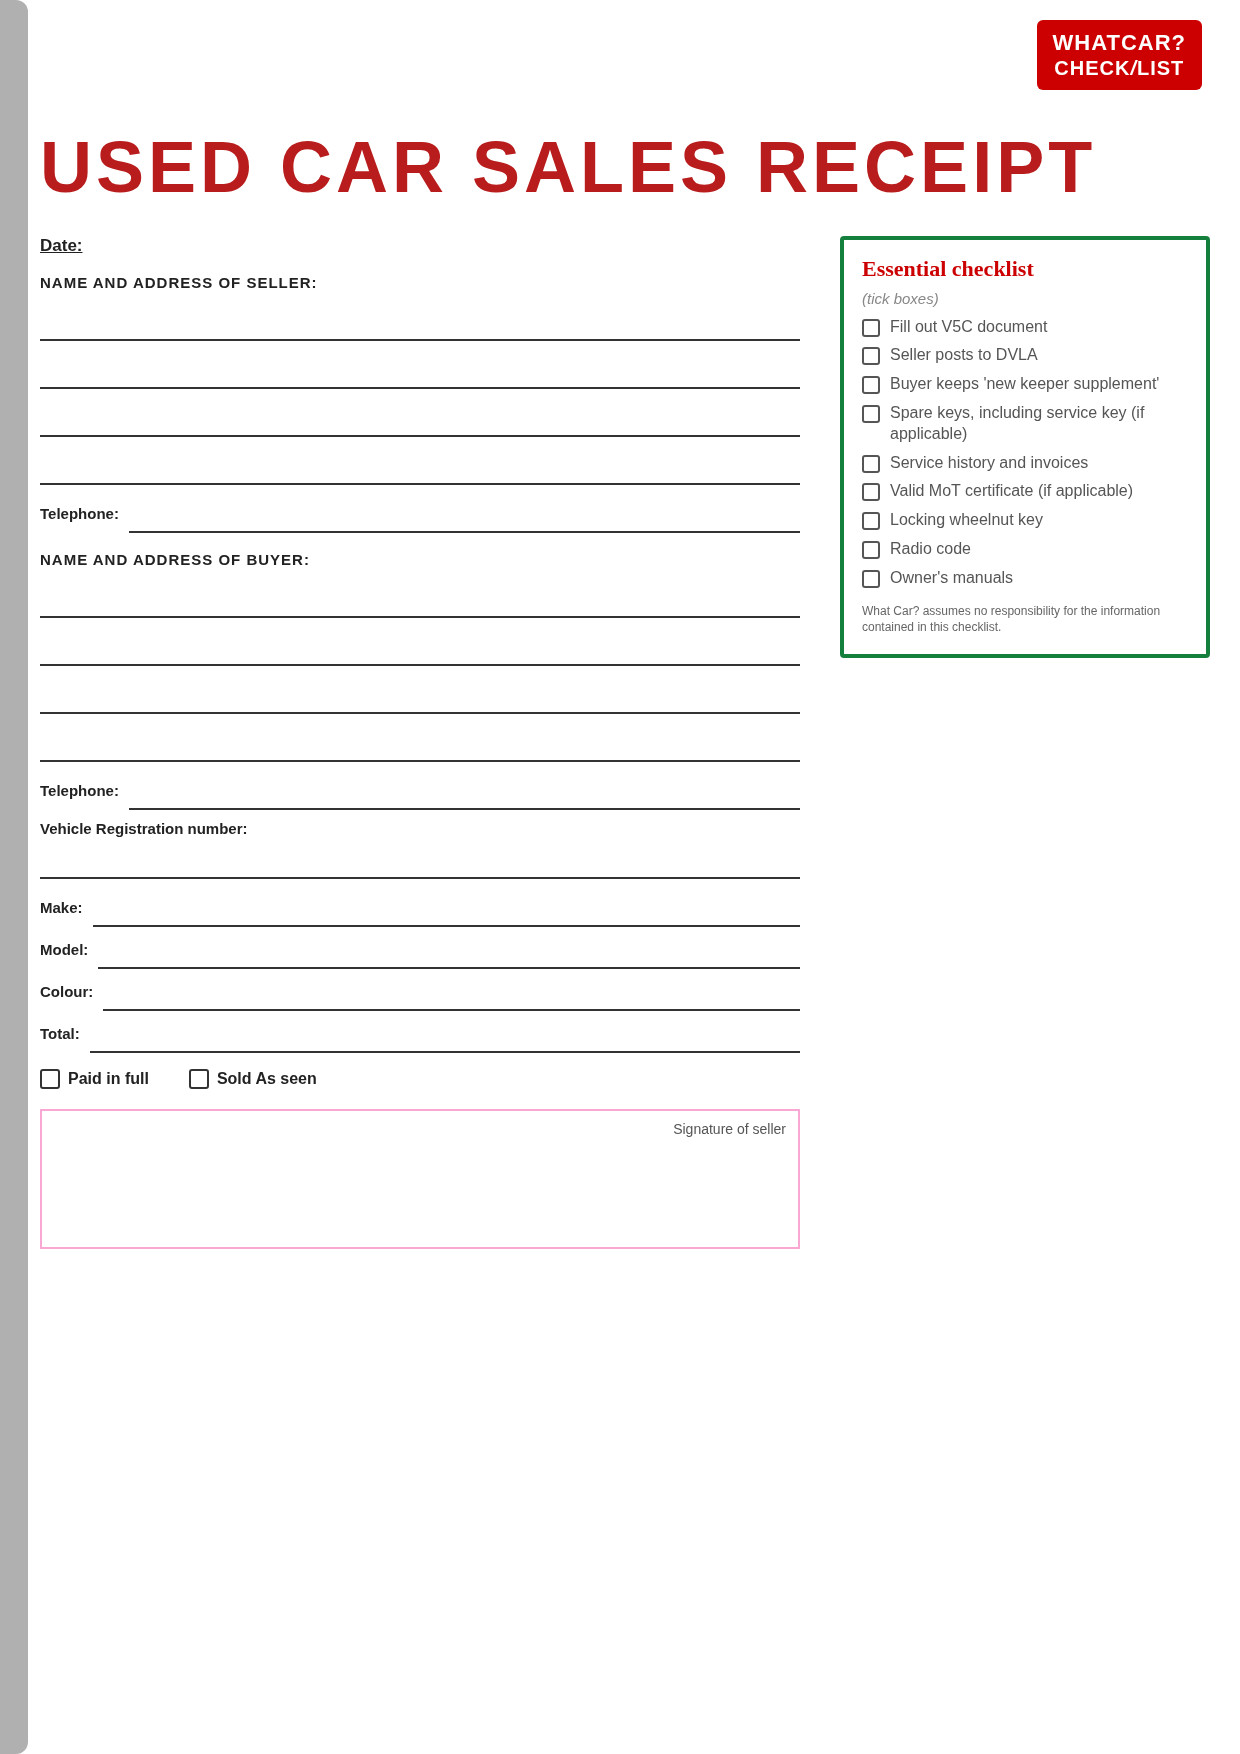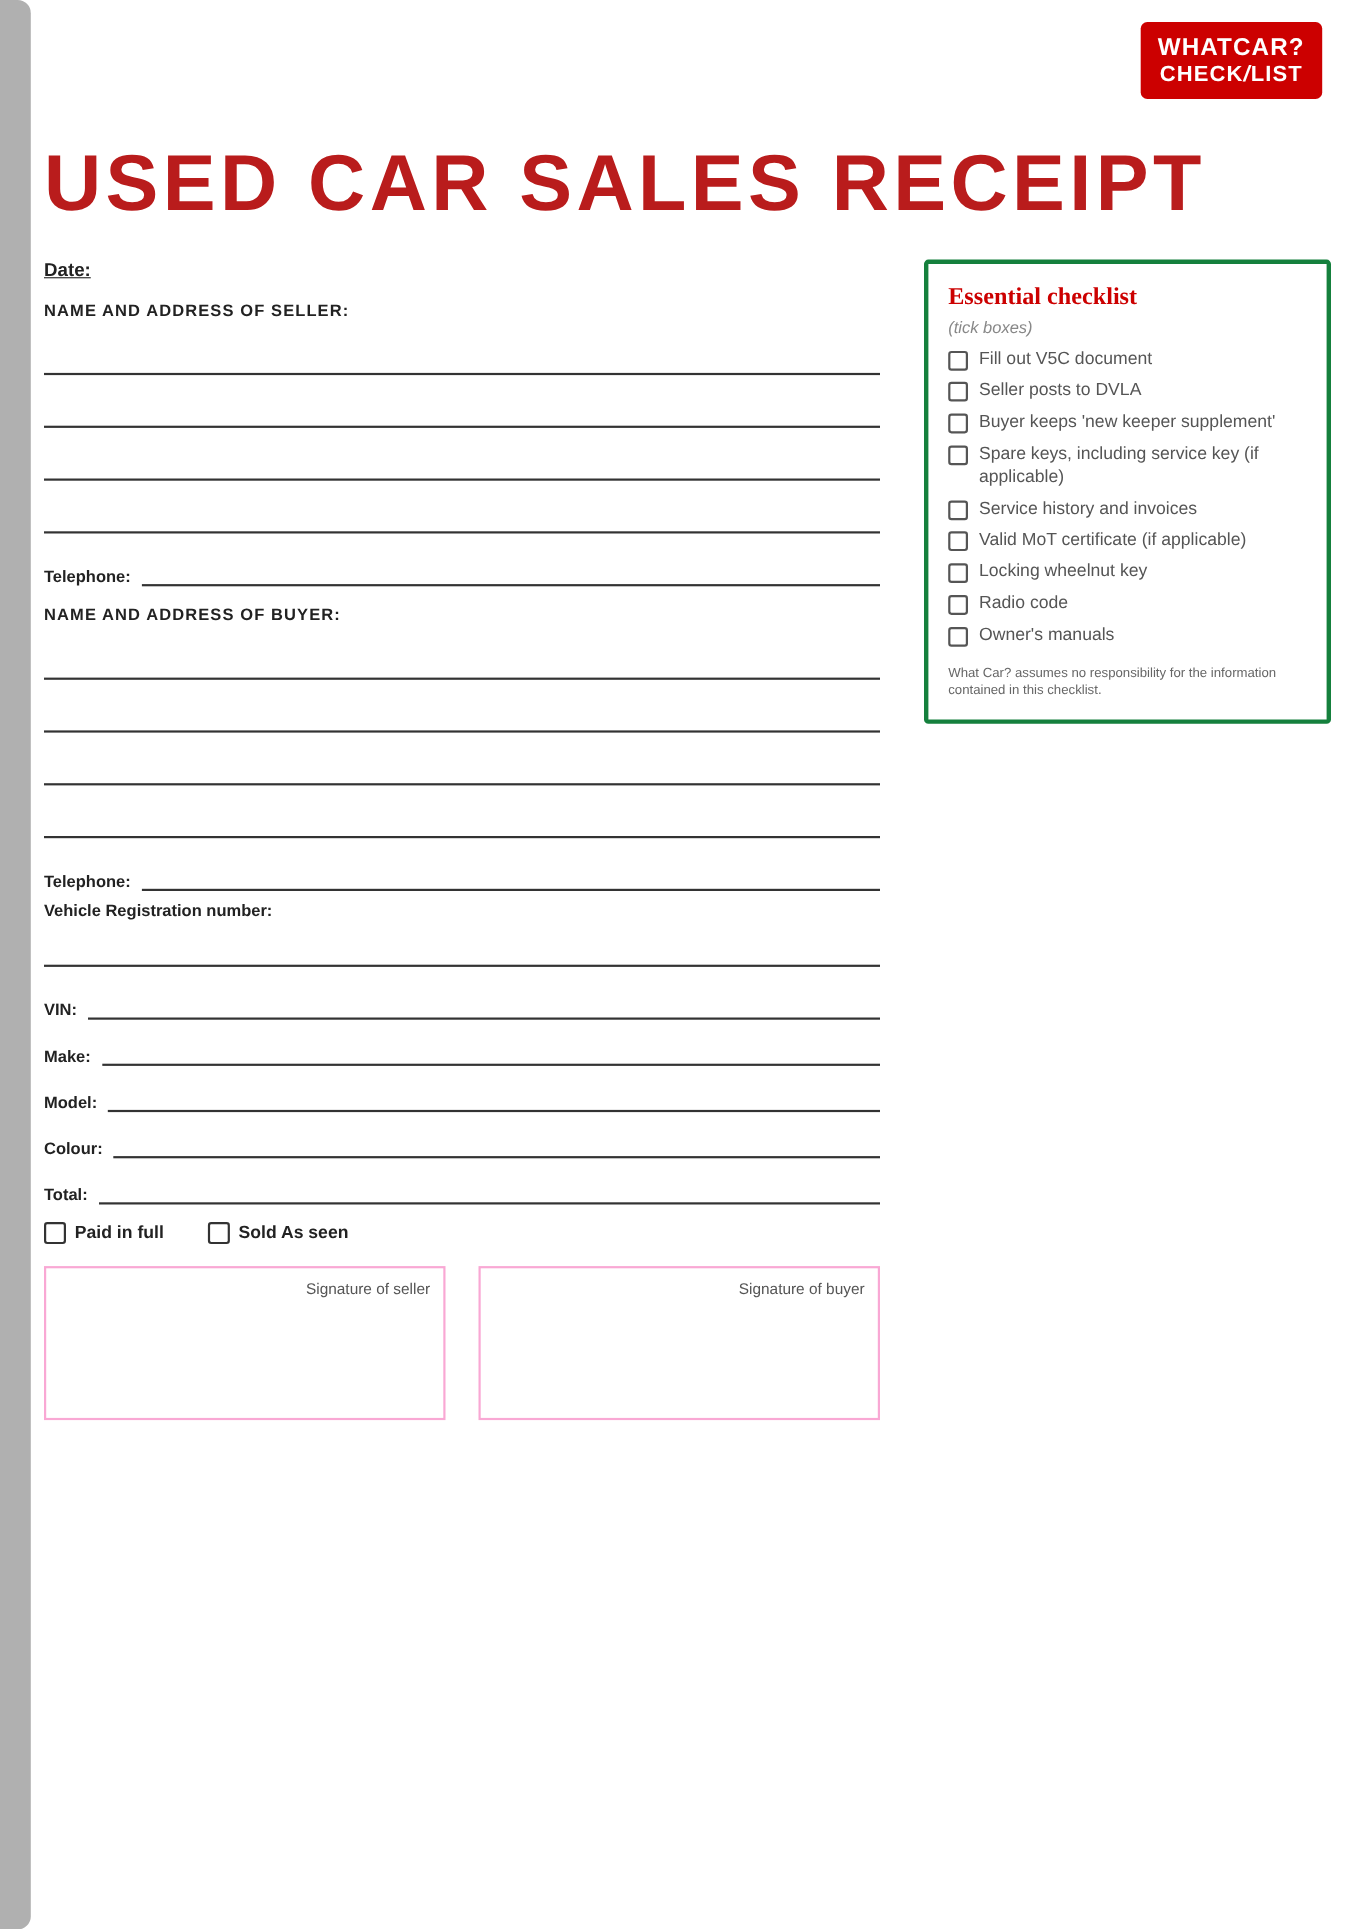--- a/index.html
+++ b/index.html
@@ -125,21 +125,21 @@
     .field-label {
       font-size: 15px;
       font-weight: bold;
       margin-top: 10px;
       margin-bottom: 2px;
       display: block;
     }
 
     .field-row {
       display: flex;
-      align-items: flex-end;
+      align-items: center;
       gap: 10px;
       margin-bottom: 4px;
     }
 
     .field-row .field-label {
       white-space: nowrap;
       margin: 0;
     }
 
     .field-row .input-line {
@@ -301,24 +301,20 @@
         <span class="field-label">Telephone:</span>
         <input class="input-line" type="text" style="">
       </div>
 
       <div class="field-row" style="margin-top:10px;">
         <span class="field-label">Vehicle Registration number:</span>
       </div>
       <input class="input-line" type="text" style="">
 
       <div class="field-row">
-        <span class="field-label">VIN:</span>
-        <input class="input-line" type="text" style="">
-      </div>
-      <div class="field-row">
         <span class="field-label">Make:</span>
         <input class="input-line" type="text" style="">
       </div>
       <div class="field-row">
         <span class="field-label">Model:</span>
         <input class="input-line" type="text" style="">
       </div>
       <div class="field-row">
         <span class="field-label">Colour:</span>
         <input class="input-line" type="text" style="">
@@ -336,23 +332,20 @@
         <label class="checkbox-item">
           <div class="cb-sq"></div>
           <span>Sold As seen</span>
         </label>
       </div>
 
       <div class="signature-row">
         <div class="sig-box">
           <div class="sig-label">Signature of seller</div>
         </div>
-        <div class="sig-box">
-          <div class="sig-label">Signature of buyer</div>
-        </div>
       </div>
 
     </div>
 
     <div class="right-col">
       <div class="checklist-box">
         <div class="checklist-title">Essential checklist</div>
         <div class="checklist-subtitle">(tick boxes)</div>
 
         <div class="checklist-item">

